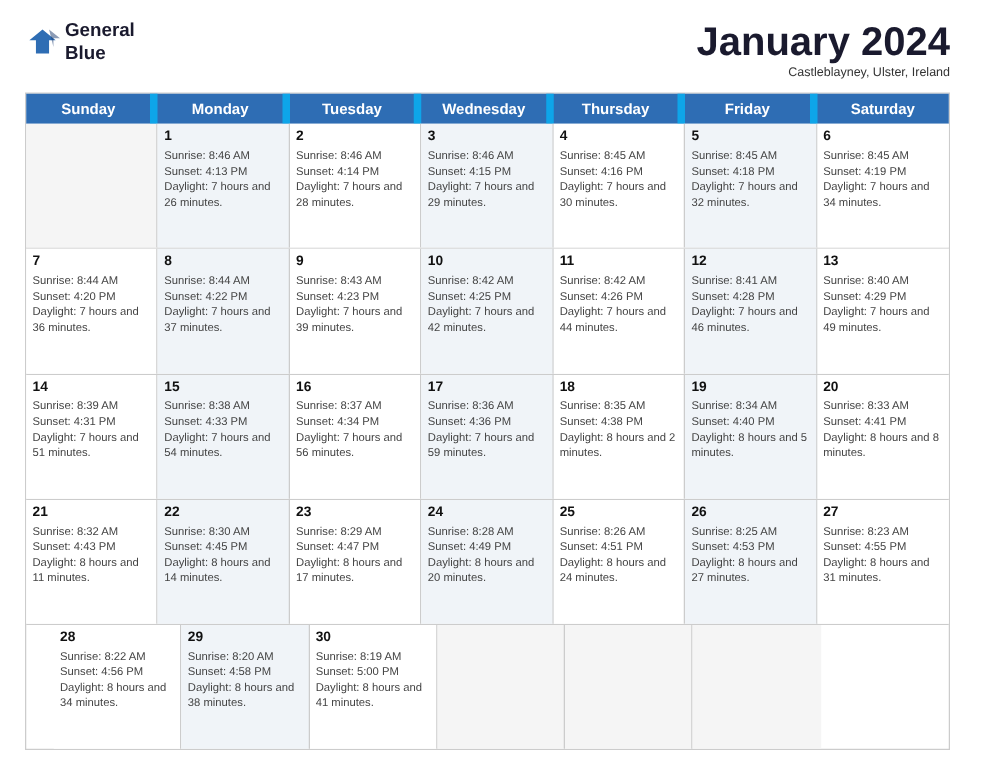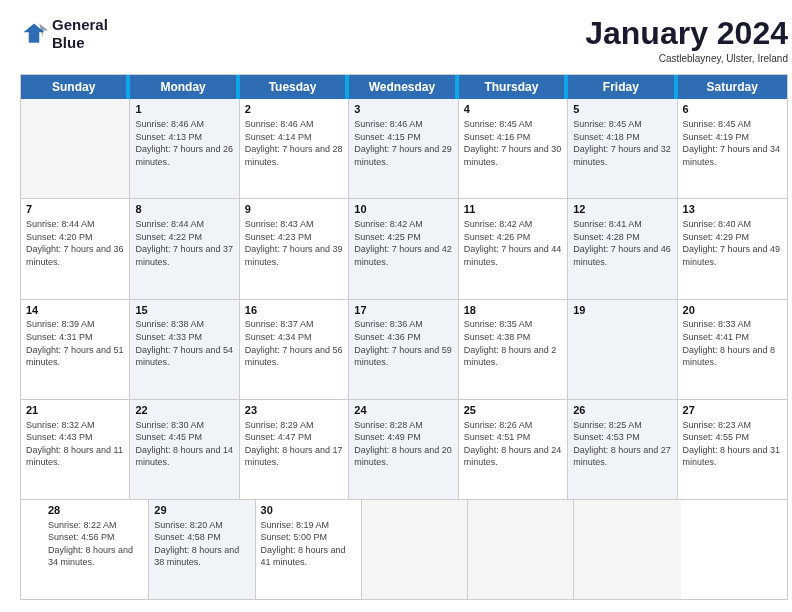--- a/index.html
+++ b/index.html
@@ -6,21 +6,21 @@
     body {
       font-family: Arial, sans-serif;
       background: #fff;
       width: 792px;
       height: 612px;
       overflow: hidden;
     }
     .page {
       width: 792px;
       height: 612px;
-      padding: 16px 4px 12px 20px;
+      padding: 16px 32px 12px 20px;
       display: flex;
       flex-direction: column;
     }
     .header {
       display: flex;
       justify-content: space-between;
       align-items: flex-start;
       margin-bottom: 10px;
     }
     .logo {
@@ -62,21 +62,21 @@
       display: grid;
       grid-template-columns: repeat(7, 1fr);
       background: #2e6db4;
     }
     .cal-header-cell {
       color: #fff;
       font-size: 12px;
       font-weight: bold;
       text-align: center;
       padding: 5px 4px;
-      border-right: 4px solid #0ea5e9;
+      border-right: 6px solid #0ea5e9;
     }
     .cal-header-cell:last-child {
       border-right: none;
     }
     .cal-body {
       flex: 1;
       display: flex;
       flex-direction: column;
     }
     .cal-week {
@@ -224,20 +224,21 @@
           <div class="cal-cell shaded">
             <div class="day-num">17</div>
             <div class="day-info">Sunrise: 8:36 AM<br>Sunset: 4:36 PM<br>Daylight: 7 hours and 59 minutes.</div>
           </div>
           <div class="cal-cell">
             <div class="day-num">18</div>
             <div class="day-info">Sunrise: 8:35 AM<br>Sunset: 4:38 PM<br>Daylight: 8 hours and 2 minutes.</div>
           </div>
           <div class="cal-cell shaded">
             <div class="day-num">19</div>
+            <div class="day-info">Sunrise: 8:34 AM<br>Sunset: 4:40 PM<br>Daylight: 8 hours and 5 minutes.</div>
           </div>
           <div class="cal-cell">
             <div class="day-num">20</div>
             <div class="day-info">Sunrise: 8:33 AM<br>Sunset: 4:41 PM<br>Daylight: 8 hours and 8 minutes.</div>
           </div>
         </div>
         <div class="cal-week">
           <div class="cal-cell">
             <div class="day-num">21</div>
             <div class="day-info">Sunrise: 8:32 AM<br>Sunset: 4:43 PM<br>Daylight: 8 hours and 11 minutes.</div>

